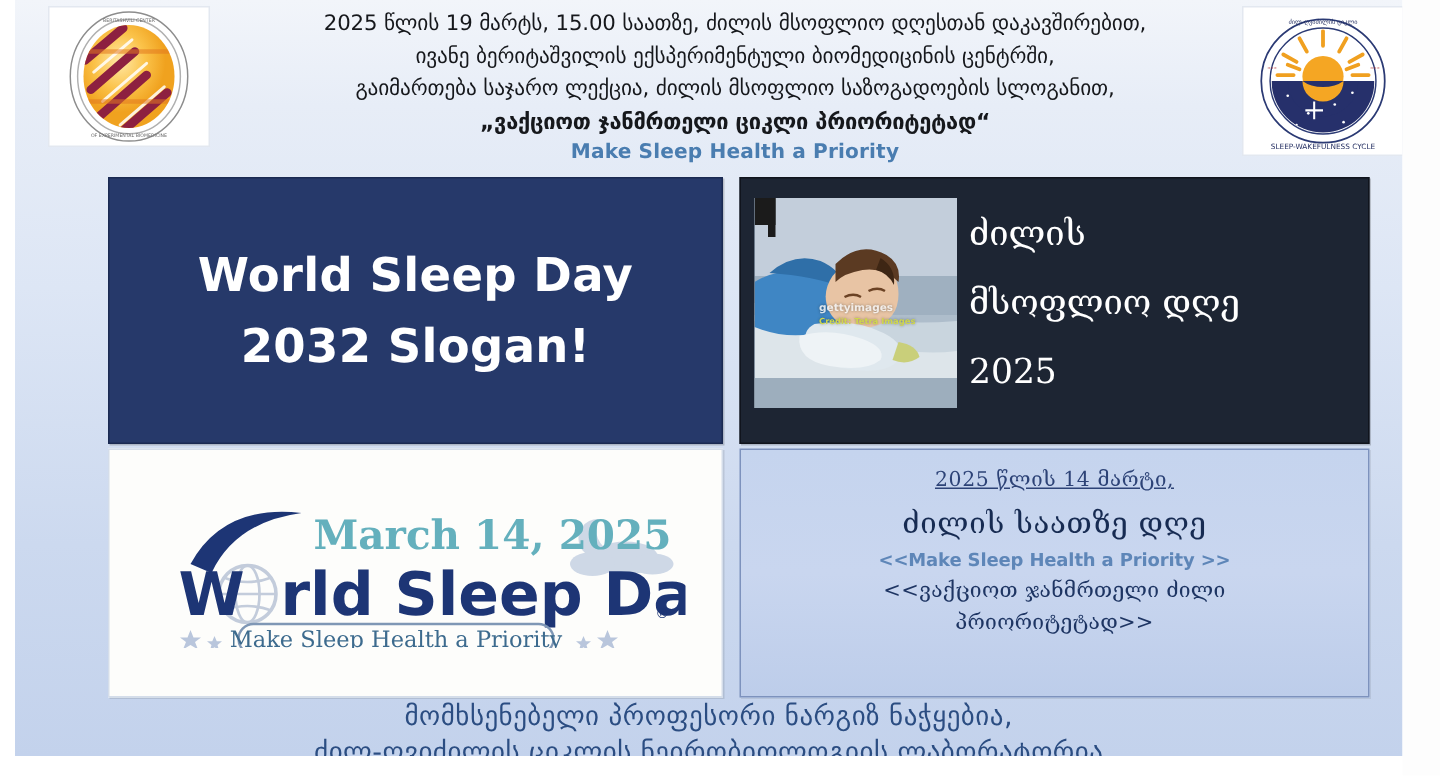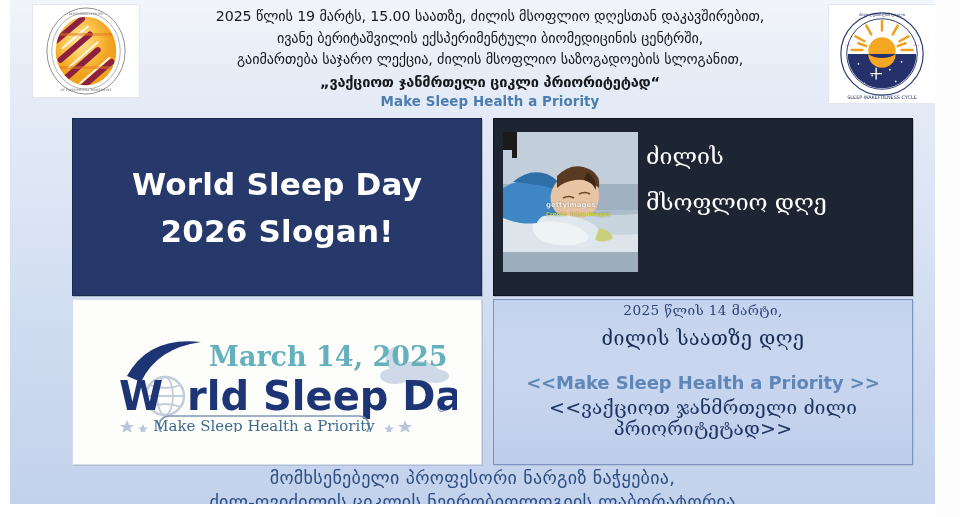--- a/index.html
+++ b/index.html
@@ -127,44 +127,45 @@
   #wsd-logo svg { display:block; width:100%; height:100%; }
 
   #panel-ka {
     left: 483px; top: 299px; width: 420px; height: 166px;
     background: linear-gradient(to bottom, #c5d4ee 0%, #c9d6ef 50%, #bdcdea 100%);
     border: 1px solid #7d92bd;
     box-shadow: 1px 1px 0 rgba(0,0,0,.08);
     text-align: center;
   }
   #panel-ka .l1 {
-    margin-top: 2px;
+    margin-top: 12px;
     color: #2d4377;
     font-size: 13.6px;
     font-family: "DejaVu Serif", "Liberation Serif", serif;
     letter-spacing: .4px;
+    text-decoration: underline;
   }
   #panel-ka .l2 {
     margin-top: 9px;
     color: #172b52;
     font-size: 19.5px;
     font-family: "DejaVu Serif", "Liberation Serif", serif;
     letter-spacing: .5px;
   }
   #panel-ka .l3 {
-    margin-top: 22px;
+    margin-top: 6px;
     color: #5e86b8;
     font-weight: 700;
-    font-size: 18px;
+    font-size: 12px;
     letter-spacing: -.1px;
   }
   #panel-ka .l4 {
     margin-top: 4px;
     color: #1e3563;
-    font-size: 19px;
+    font-size: 14px;
     line-height: 21px;
     font-family: "DejaVu Serif", "Liberation Serif", serif;
     letter-spacing: .2px;
   }
 
   
   #footer {
     position: absolute;
     left: 0; right: 0; top: 466px;
     text-align: center;
@@ -269,21 +270,21 @@
           <text x="86" y="42">≈≈≈</text>
       </g>
       <text x="54" y="11" text-anchor="middle" fill="#1f2a5e" font-size="4.3" font-family="DejaVu Sans, sans-serif">ძილ-ღვიძილის ციკლი</text>
       <text x="54" y="96" text-anchor="middle" fill="#1f2a5e" font-size="5" font-family="DejaVu Sans, sans-serif">SLEEP-WAKEFULNESS CYCLE</text>
     </svg>
   </div>
 
   <div class="panel" id="panel-slogan">
     <div class="slogan-text">
       <div>World Sleep Day</div>
-      <div>2026 Slogan!</div>
+      <div>2032 Slogan!</div>
     </div>
   </div>
 
   <div class="panel" id="panel-photo">
     <div id="sleep-photo">
       <svg viewBox="0 0 135 140" preserveAspectRatio="none">
         <rect x="0" y="0" width="135" height="140" fill="#b9c6d2"></rect>
         <rect x="0" y="0" width="135" height="52" fill="#c3cedb"></rect>
         <rect x="0" y="0" width="14" height="18" fill="#1b1b1b"></rect>
         <rect x="9" y="0" width="5" height="26" fill="#1b1b1b"></rect>
@@ -304,20 +305,21 @@
         <rect x="0" y="120" width="135" height="20" fill="#9daebd"></rect>
       </svg>
     </div>
     <div class="photo-credit">
       <span>gettyimages</span><br>
       <span class="c2">Credit: Tetra Images</span>
     </div>
     <div class="ka-title">
       <div>ძილის</div>
       <div>მსოფლიო  დღე</div>
+      <div class="y">2025</div>
     </div>
   </div>
 
   <div class="panel" id="panel-logo">
     <div id="wsd-logo">
       <svg viewBox="0 0 358 100">
         <g fill="#c9d4e4" opacity=".9">
           <path d="M300 14 a13 13 0 1 0 9 22 a16 16 0 0 1 -9 -22 z"></path>
           <ellipse cx="318" cy="40" rx="22" ry="11"></ellipse>
           <ellipse cx="296" cy="44" rx="15" ry="8"></ellipse>

